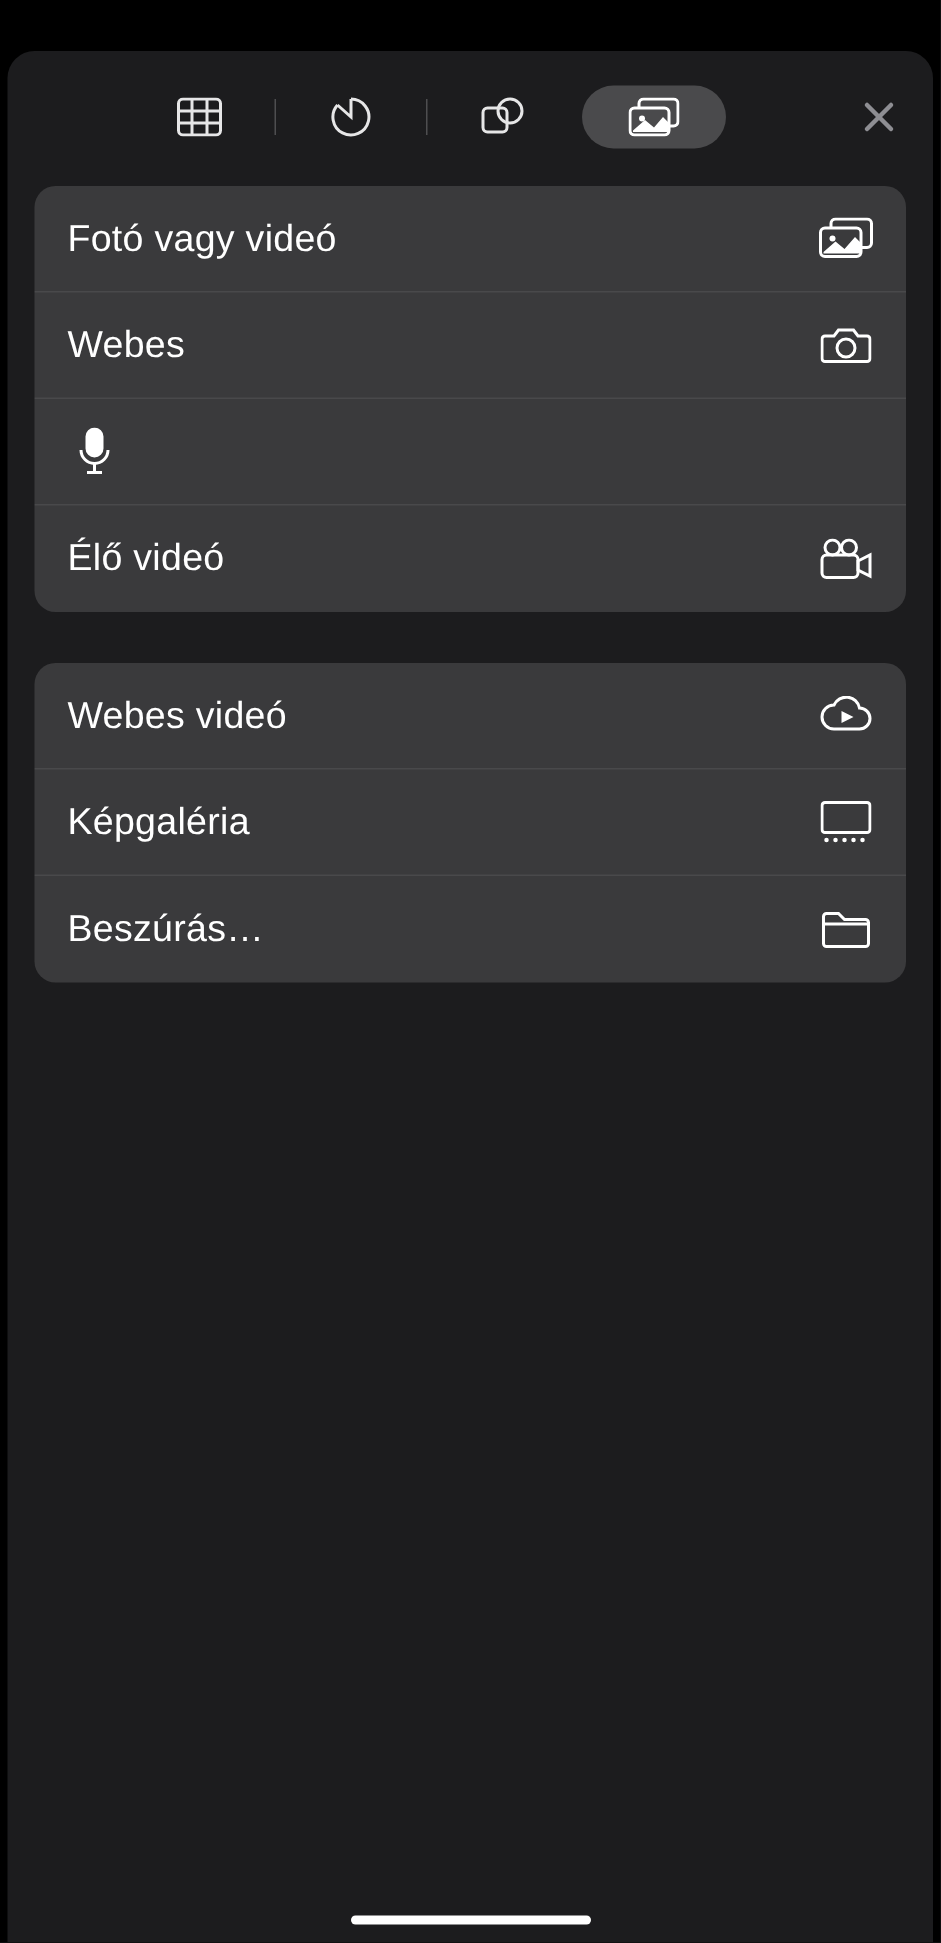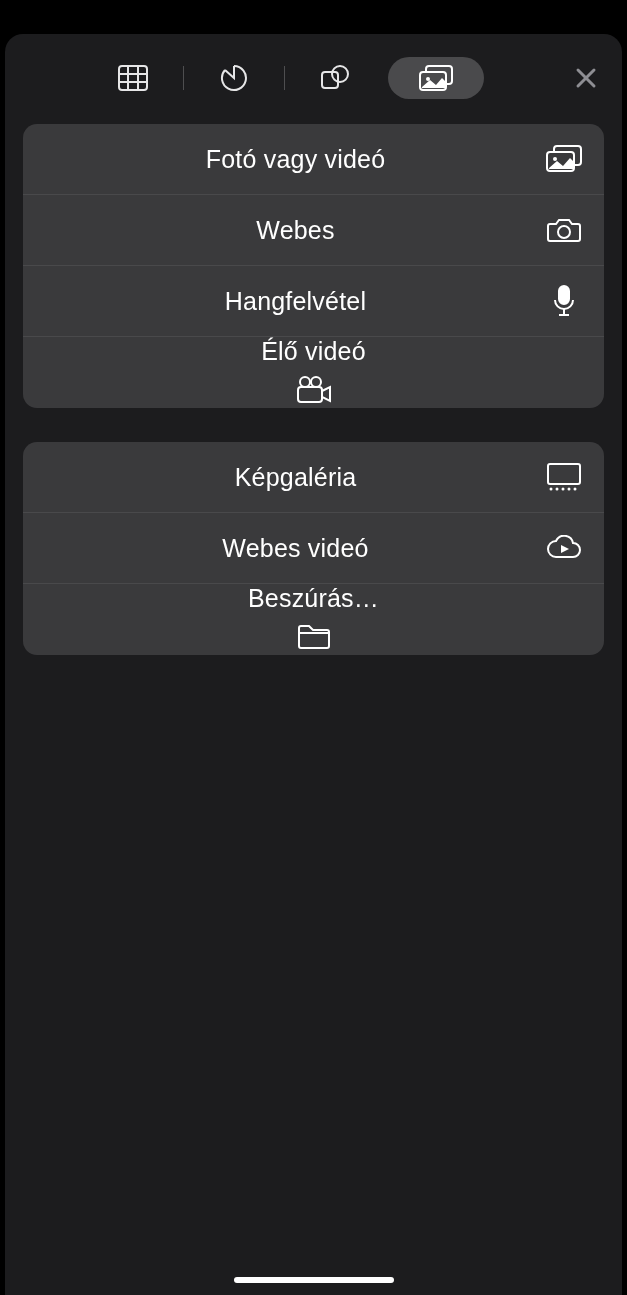--- a/index.html
+++ b/index.html
@@ -13,21 +13,20 @@
       position: relative;
     }
     .sheet {
       position: absolute;
       left: 5px; right: 5px;
       top: 34px;
       bottom: 0;
       background: #1c1c1e;
       border-radius: 18px 18px 0 0;
       padding: 10px 0 0 0;
-      text-align: center;
     }
     .header {
       display: flex;
       align-items: center;
       padding: 10px 16px 22px 16px;
     }
     .segmented {
       display: flex;
       align-items: center;
       flex: 1;
@@ -74,21 +73,21 @@
       margin-bottom: 34px;
       overflow: hidden;
     }
     .row {
       display: flex;
       align-items: center;
       padding: 0 22px;
       height: 71px;
       border-bottom: 1px solid #49494b;
     }
-    .row:last-child { border-bottom: none; flex-direction: column; }
+    .row:last-child { border-bottom: none; }
     .row .label {
       flex: 1;
       font-size: 25px;
       font-weight: 400;
       letter-spacing: 0.2px;
     }
     .row .icon {
       width: 36px; height: 36px;
       display: flex; align-items: center; justify-content: center;
       color: #fff;
@@ -180,21 +179,20 @@
       <div class="row">
         <span class="label">Webes</span>
         <span class="icon">
           <svg width="34" height="26" viewBox="0 0 34 26" fill="none" stroke="#fff" stroke-width="2">
             <path d="M3 7 L9 7 L12 3 L22 3 L25 7 L31 7 A2 2 0 0 1 33 9 L33 22 A2 2 0 0 1 31 24 L3 24 A2 2 0 0 1 1 22 L1 9 A2 2 0 0 1 3 7 Z"></path>
             <circle cx="17" cy="15" r="6"></circle>
           </svg>
         </span>
       </div>
       <div class="row">
-        <span class="label">Hangfelvétel</span>
         <span class="icon">
           <svg width="22" height="32" viewBox="0 0 22 32" fill="none" stroke="#fff" stroke-width="2">
             <rect x="6" y="1" width="10" height="18" rx="5" fill="#fff"></rect>
             <path d="M2 15 A9 9 0 0 0 20 15"></path>
             <line x1="11" y1="24" x2="11" y2="30"></line>
             <line x1="6" y1="30" x2="16" y2="30"></line>
           </svg>
         </span>
       </div>
       <div class="row">
@@ -204,43 +202,43 @@
             <circle cx="9" cy="6" r="5"></circle>
             <circle cx="20" cy="6" r="5"></circle>
             <rect x="2" y="11" width="24" height="15" rx="3"></rect>
             <path d="M26 15 L34 11 L34 25 L26 21 Z"></path>
           </svg>
         </span>
       </div>
     </div>
 
     <div class="group">
+      <div class="row">
+        <span class="label">Webes videó</span>
+        <span class="icon">
+          <svg width="36" height="26" viewBox="0 0 36 26" fill="none" stroke="#fff" stroke-width="2">
+            <path d="M10 22 A8 8 0 0 1 10 6 A9 9 0 0 1 27 8 A7 7 0 0 1 27 22 Z"></path>
+            <path d="M15 10 L23 14 L15 18 Z" fill="#fff" stroke="none"></path>
+          </svg>
+        </span>
+      </div>
       <div class="row">
         <span class="label">Képgaléria</span>
         <span class="icon">
           <svg width="34" height="28" viewBox="0 0 34 28" fill="none" stroke="#fff" stroke-width="2">
             <rect x="1" y="1" width="32" height="20" rx="2"></rect>
             <circle cx="4" cy="26" r="1.5" fill="#fff" stroke="none"></circle>
             <circle cx="10" cy="26" r="1.5" fill="#fff" stroke="none"></circle>
             <circle cx="16" cy="26" r="1.5" fill="#fff" stroke="none"></circle>
             <circle cx="22" cy="26" r="1.5" fill="#fff" stroke="none"></circle>
             <circle cx="28" cy="26" r="1.5" fill="#fff" stroke="none"></circle>
           </svg>
         </span>
       </div>
       <div class="row">
-        <span class="label">Webes videó</span>
-        <span class="icon">
-          <svg width="36" height="26" viewBox="0 0 36 26" fill="none" stroke="#fff" stroke-width="2">
-            <path d="M10 22 A8 8 0 0 1 10 6 A9 9 0 0 1 27 8 A7 7 0 0 1 27 22 Z"></path>
-            <path d="M15 10 L23 14 L15 18 Z" fill="#fff" stroke="none"></path>
-          </svg>
-        </span>
-      </div>
-      <div class="row">
         <span class="label">Beszúrás…</span>
         <span class="icon">
           <svg width="34" height="26" viewBox="0 0 34 26" fill="none" stroke="#fff" stroke-width="2">
             <path d="M2 4 A2 2 0 0 1 4 2 L12 2 L16 6 L30 6 A2 2 0 0 1 32 8 L32 22 A2 2 0 0 1 30 24 L4 24 A2 2 0 0 1 2 22 Z"></path>
             <line x1="2" y1="9" x2="32" y2="9"></line>
           </svg>
         </span>
       </div>
     </div>
 

